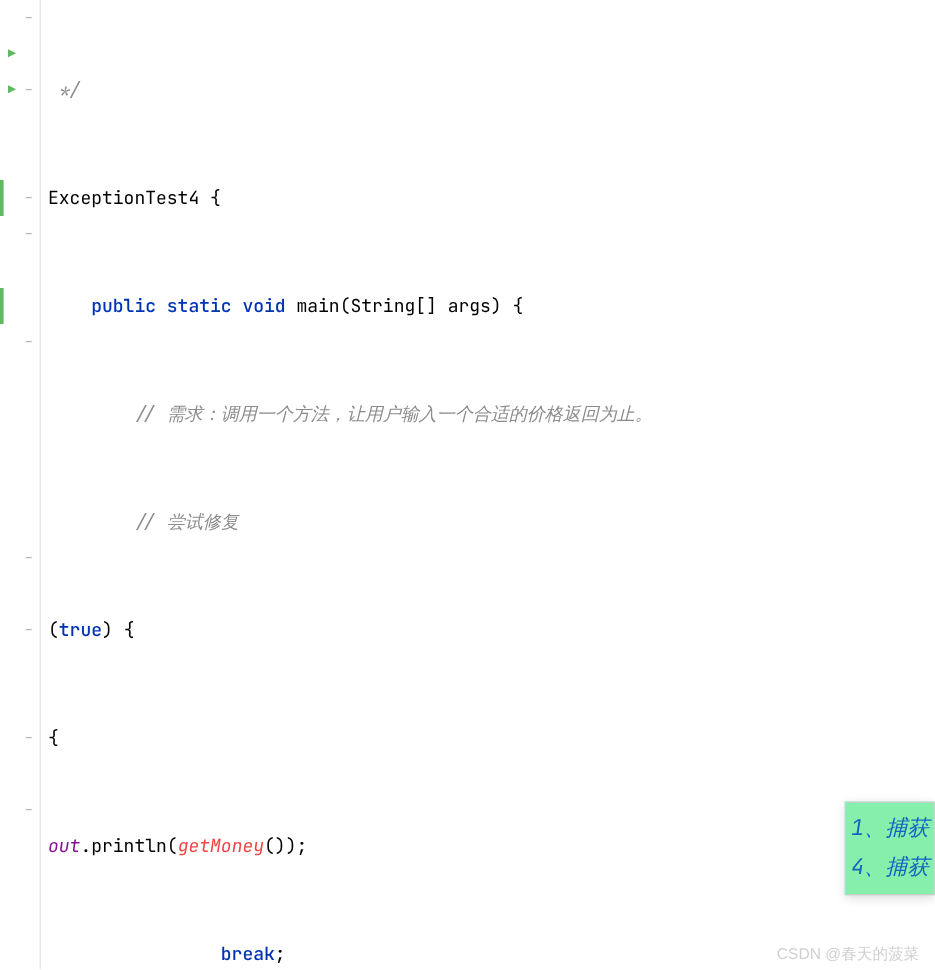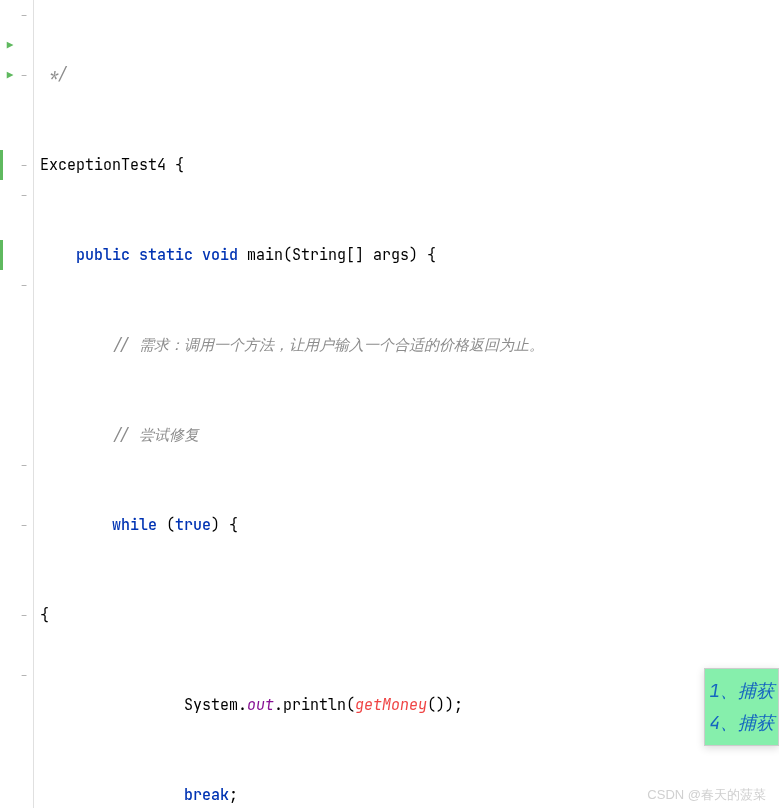--- a/index.html
+++ b/index.html
@@ -92,23 +92,23 @@
   <div class="gutter-icon" style="top:609px;">–</div>
   <div class="gutter-icon" style="top:669px;">–</div>
 </div>
 
 <div class="code-area">
   <div class="line"><span class="cmt"> */</span></div>
   <div class="line"><span class="green-marker"></span><span class="cls">ExceptionTest4</span><span> {</span></div>
   <div class="line"><span class="green-marker"></span><span class="kw">    public static void </span><span class="mtd">main</span><span>(String[] args) {</span></div>
   <div class="line"><span class="cmt">        // 需求：调用一个方法，让用户输入一个合适的价格返回为止。</span></div>
   <div class="line"><span class="cmt">        // 尝试修复</span></div>
-  <div class="line"><span class="kw">        while </span><span>(</span><span class="kw">true</span><span>) {</span></div>
+  <div class="line"><span>(</span><span class="kw">true</span><span>) {</span></div>
   <div class="line"><span>{</span></div>
-  <div class="line"><span>                System.</span><span class="static-field">out</span><span>.println(</span><span class="mtd-call">getMoney</span><span>());</span></div>
+  <div class="line"><span class="static-field">out</span><span>.println(</span><span class="mtd-call">getMoney</span><span>());</span></div>
   <div class="line"><span>                </span><span class="kw">break</span><span>;</span></div>
   
   
   
   
   
   
   
   
   

